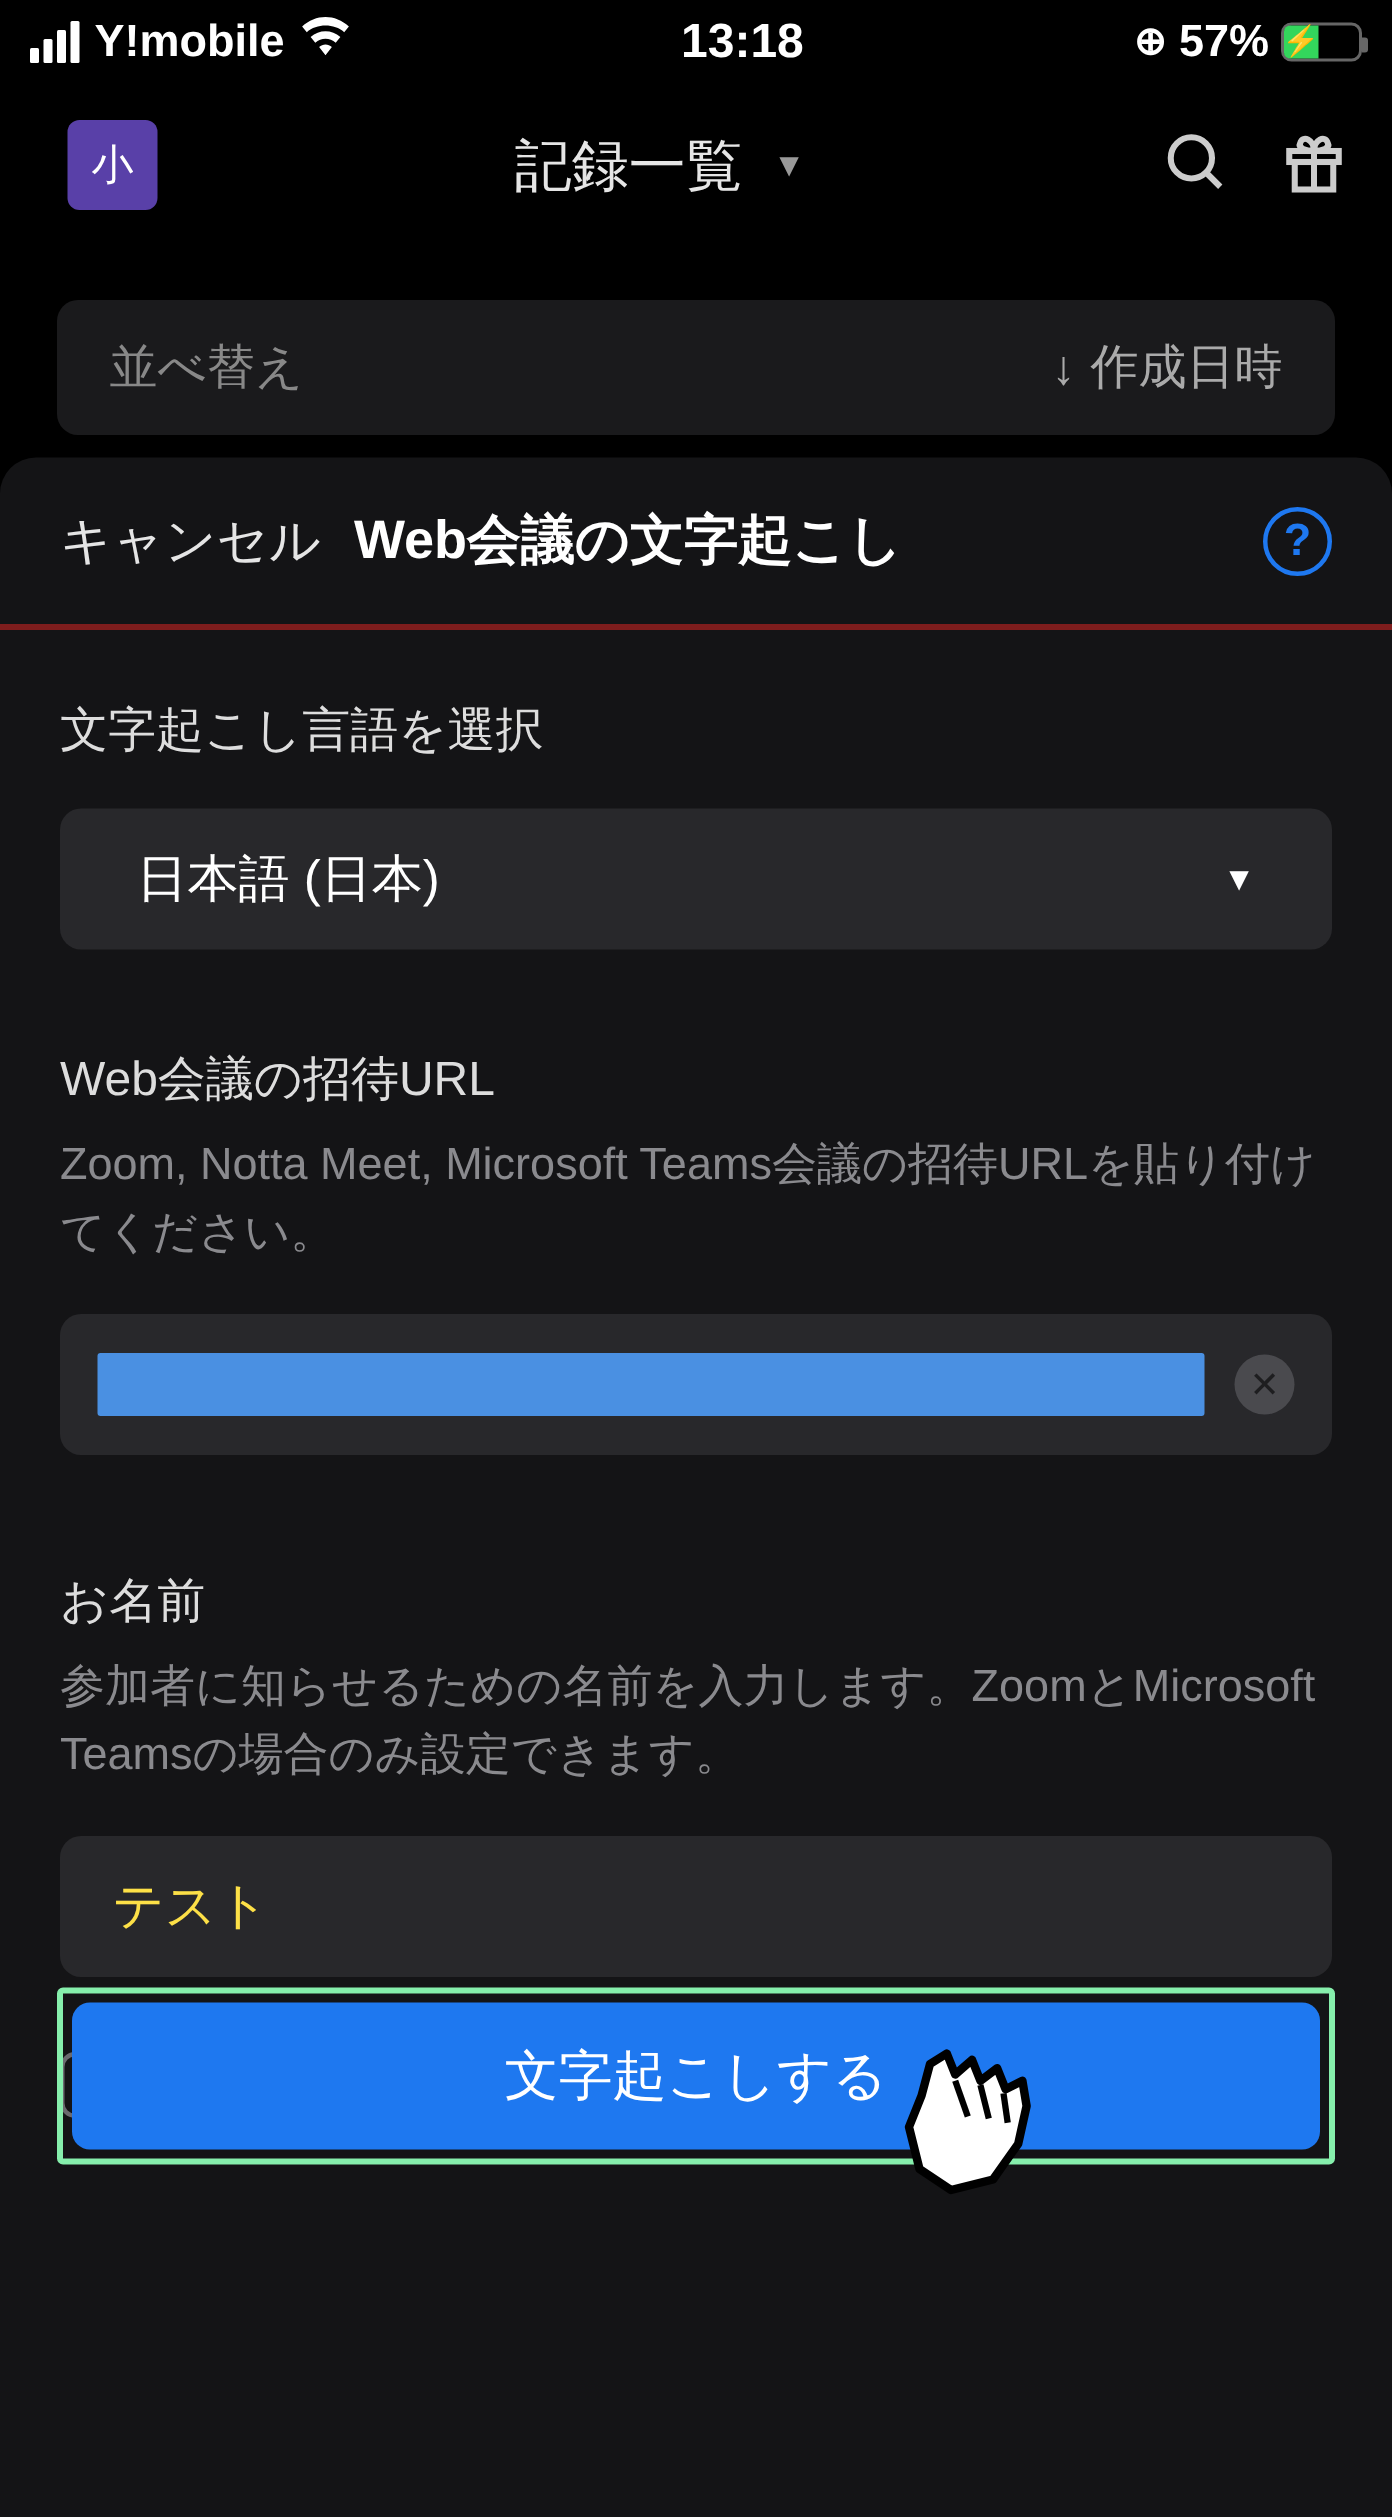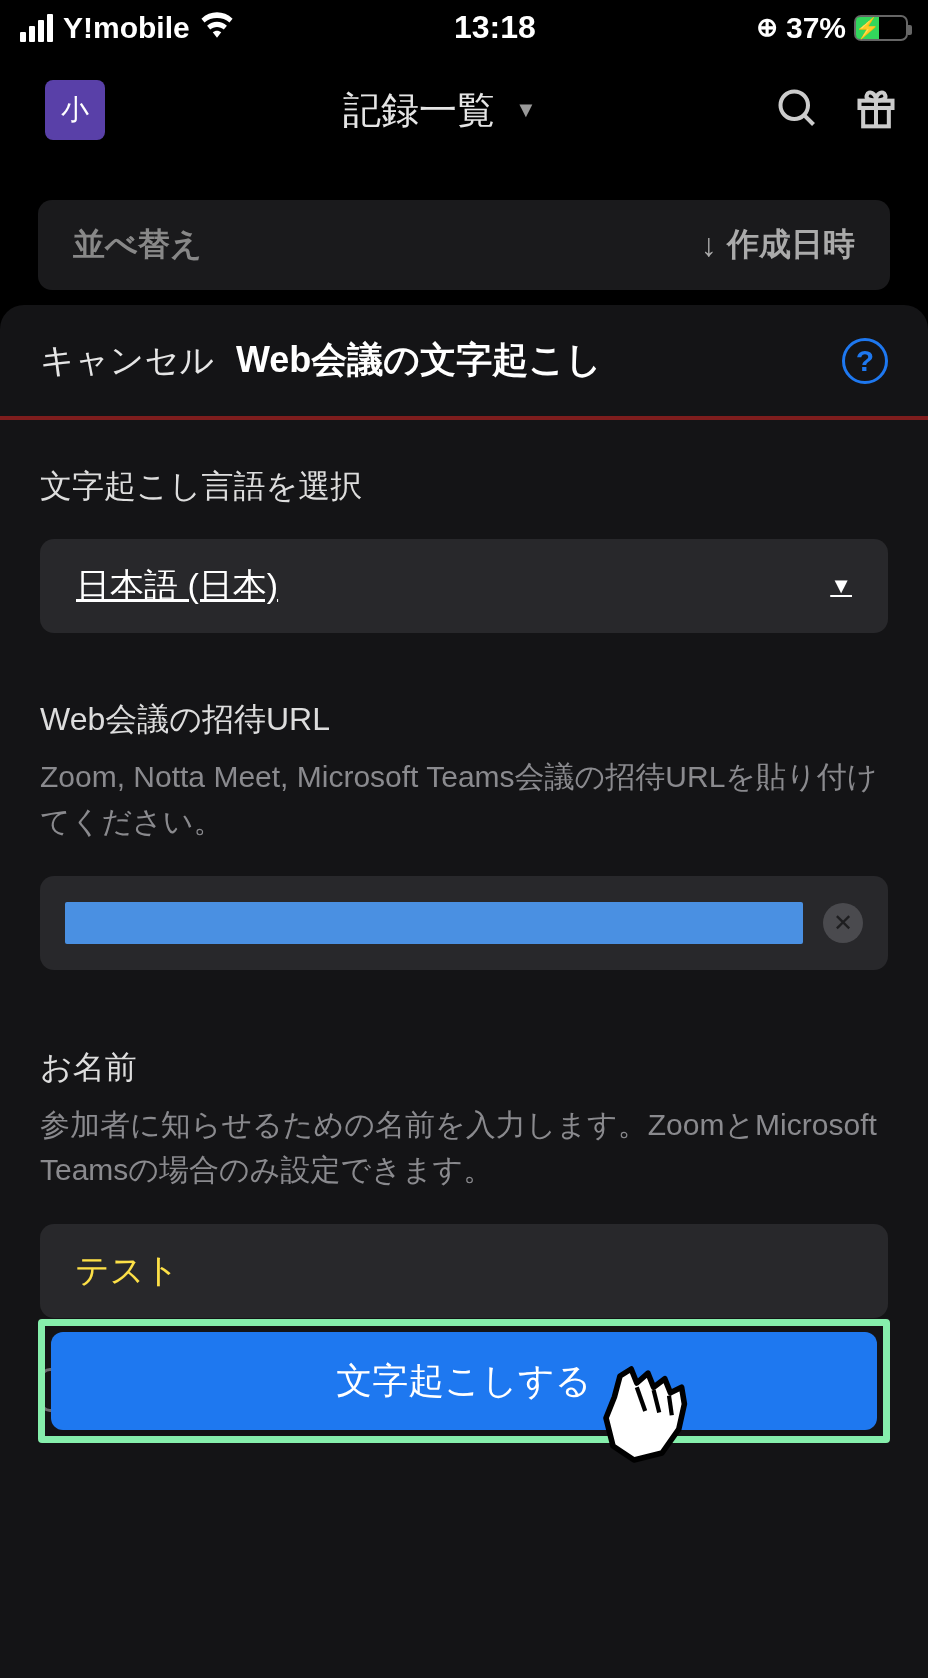--- a/index.html
+++ b/index.html
@@ -70,21 +70,21 @@
   .icon-btn svg { width: 44px; height: 44px; }
 
   
   .sort-bar {
     margin: 35px 38px 0;
     height: 90px;
     background: #1a1a1c;
     border-radius: 14px;
     display: flex; align-items: center; justify-content: space-between;
     padding: 12px 35px;
-    font-size: 32px; color: #888; font-weight: bold;
+    font-size: 32px; color: #888;
   }
   .sort-right { display: flex; align-items: center; gap: 10px; color: #aaa; }
 
   
   .modal {
     position: absolute;
     left: 0; right: 0; top: 305px; bottom: 0;
     background: #141416;
     border-radius: 24px 24px 0 0;
   }
@@ -107,22 +107,22 @@
 
   .modal-body { padding: 45px 40px 0; }
   .section-label { font-size: 32px; color: #ddd; margin-bottom: 30px; }
   .section-desc { font-size: 30px; color: #8a8a8e; margin-top: 12px; line-height: 1.5; }
 
   .select-field {
     background: #28282b;
     border-radius: 14px;
     height: 94px;
     display: flex; align-items: center; justify-content: space-between;
-    padding: 0 36px;
-    font-size: 34px; color: #fff; text-decoration: underline;
+    padding: 0 51px;
+    font-size: 34px; color: #fff;
   }
   .select-field .caret { color: #fff; font-size: 22px; }
 
   .url-section { margin-top: 65px; }
   .url-field-wrap {
     margin-top: 32px;
     background: #28282b;
     border-radius: 14px;
     height: 94px;
     display: flex; align-items: center;
@@ -160,21 +160,21 @@
   .checkbox {
     width: 44px; height: 44px;
     border: 3px solid #6a6a6e; border-radius: 10px;
   }
   .preview-link { color: #4a90e2; text-decoration: underline; }
 
   
   .submit-wrap {
     position: absolute;
     left: 38px; right: 38px; bottom: 235px;
-    border: 7px solid #86efac;
+    border: 4px solid #86efac;
     border-radius: 4px;
     padding: 6px;
   }
   .submit-btn {
     height: 98px;
     background: #1e78f0;
     border-radius: 12px;
     display: flex; align-items: center; justify-content: center;
     font-size: 36px; color: #fff; font-weight: 500;
     position: relative;
@@ -202,21 +202,21 @@
     <span>Y!mobile</span>
     <span class="wifi-icon">
       <svg viewBox="0 0 24 18" fill="#fff">
           <path d="M12 18l3-3.8c-1.7-1.6-4.3-1.6-6 0L12 18zM5 9.5l2.2 2.7c2.7-2.5 6.9-2.5 9.6 0L19 9.5C15 5.8 9 5.8 5 9.5zM1 4.5l2.2 2.7C7.8 3 16.2 3 20.8 7.2L23 4.5C16.7-1.5 7.3-1.5 1 4.5z"></path>
         </svg>
     </span>
   </div>
   <span style="font-size:32px;">13:18</span>
   <div class="status-right">
     <span style="font-size:26px;">⊕</span>
-    <span>37%</span>
+    <span>57%</span>
     <div class="battery">
       <div class="battery-fill">⚡</div>
     </div>
   </div>
 </div>
 
 <div class="app-header">
   <div class="avatar">
     <span>小</span>
   </div>

